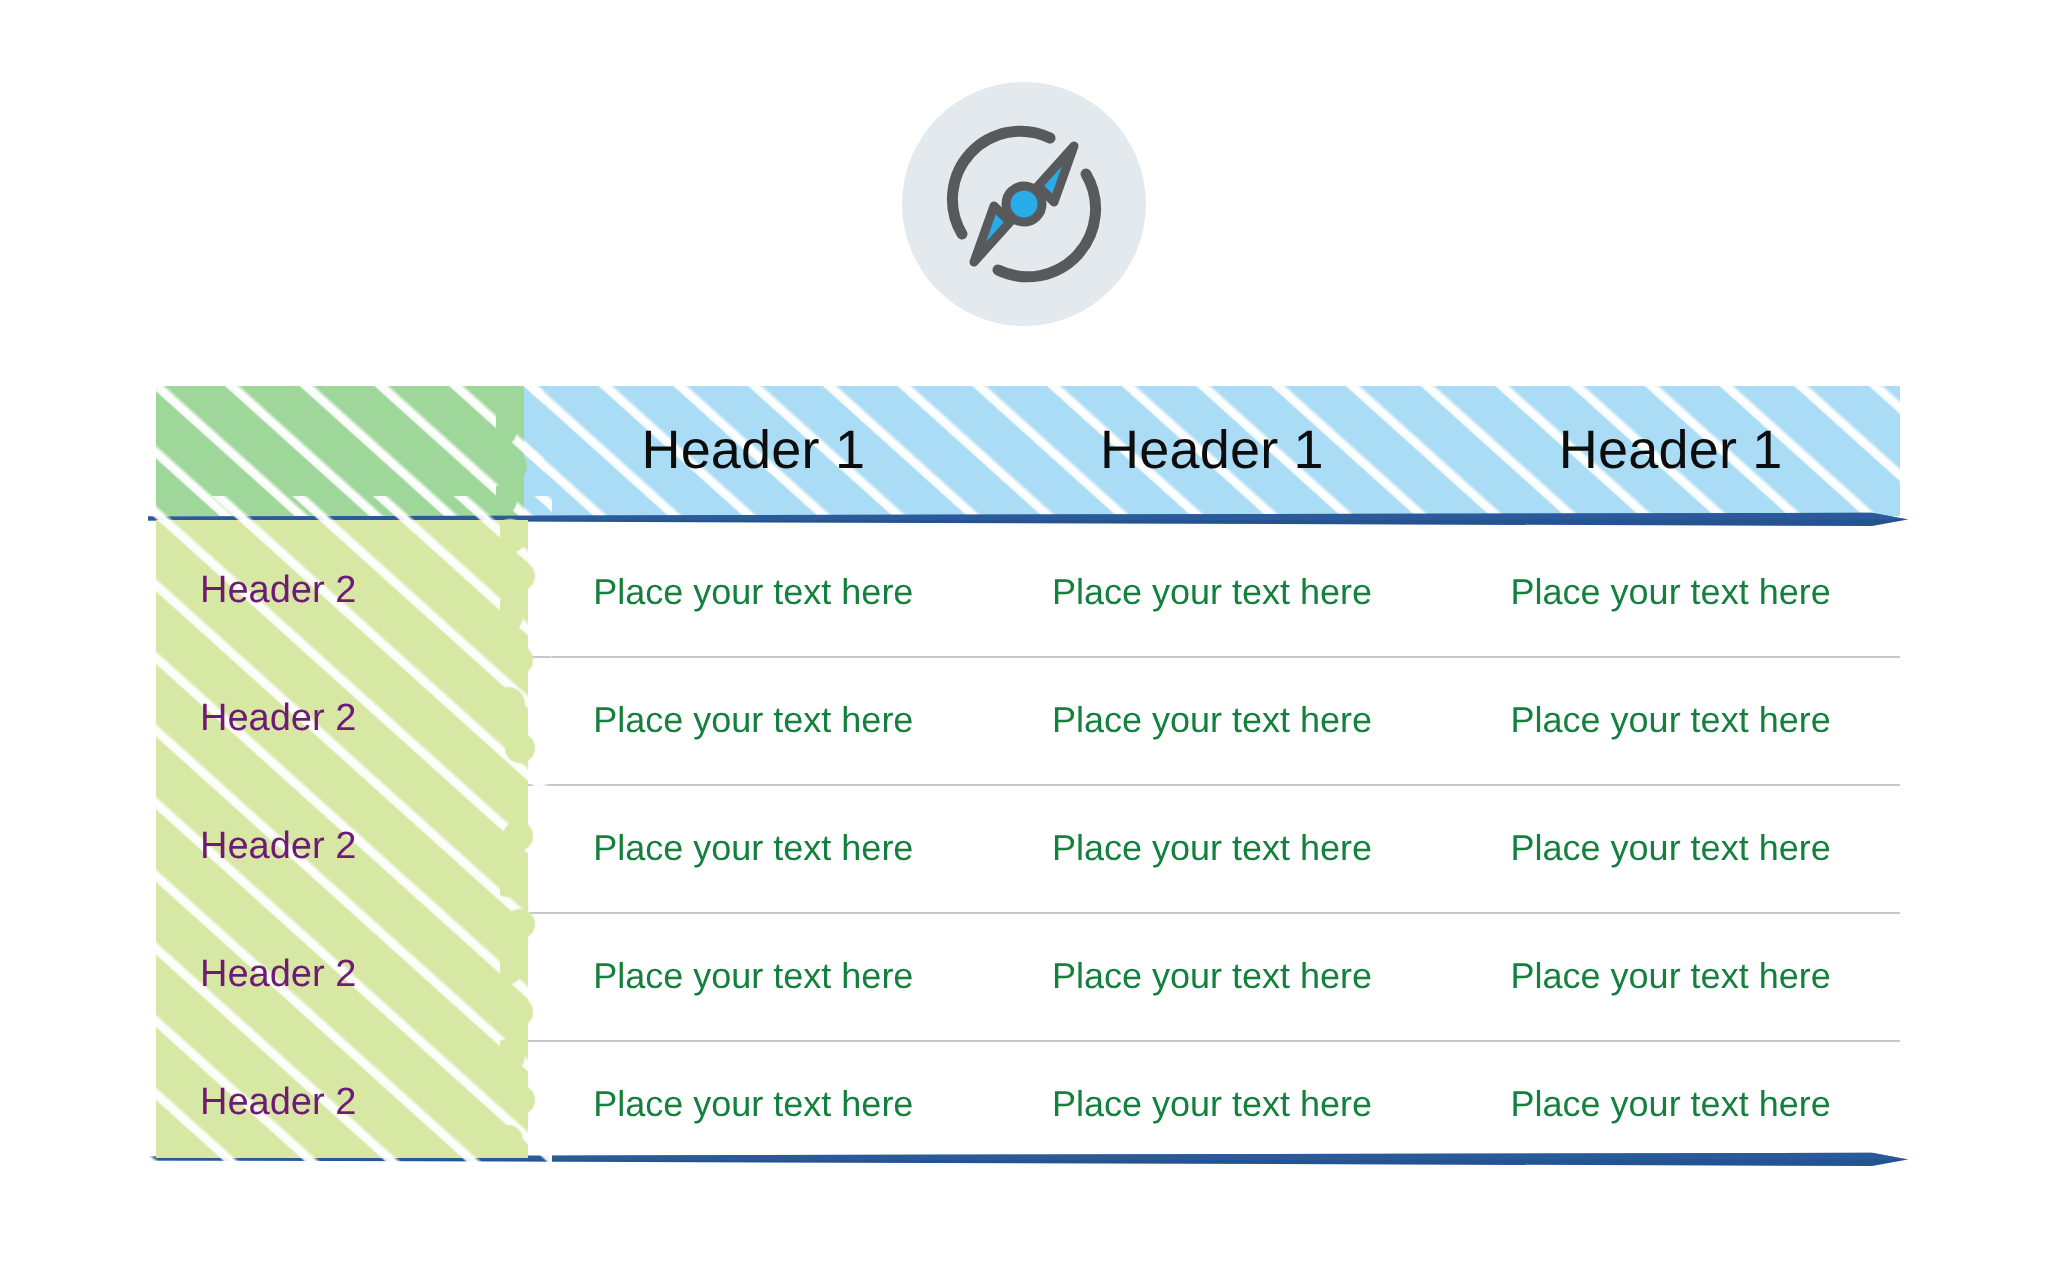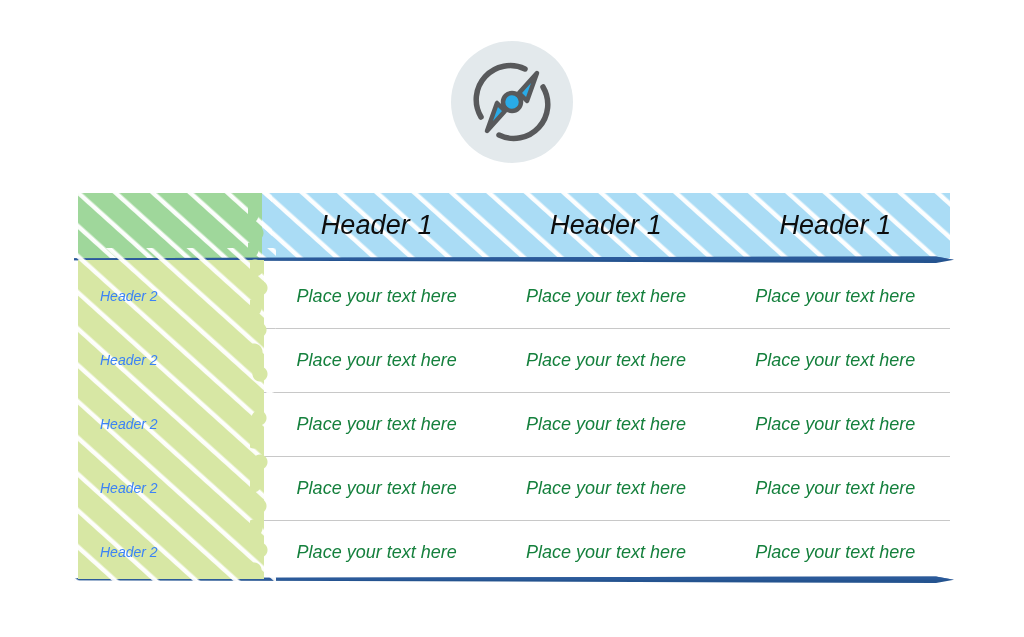--- a/index.html
+++ b/index.html
@@ -14,21 +14,21 @@
     position:absolute;left:451px;top:41px;width:122px;height:122px;
   }
   .icon-circle{
     position:absolute;inset:0;border-radius:50%;
     background:#e3e9ec;
   }
   .icon-svg{position:absolute;left:0;top:0;}
 
   
   .table{
-    position:absolute;left:78px;top:193px;width:872px;height:392px;font-style:italic;
+    position:absolute;left:78px;top:193px;width:872px;height:392px;
   }
 
   
   .hdr-band{
     position:absolute;left:0;top:0;width:872px;height:65px;
     overflow:hidden;
   }
   .hdr-blue{
     position:absolute;left:0;top:0;width:872px;height:65px;
     background:#aadcf5;
@@ -84,21 +84,21 @@
     position:relative;height:64px;display:flex;align-items:center;
   }
   .row + .row .divider{
     position:absolute;left:184px;top:0;width:688px;height:1px;
     background:#c8c8c8;
   }
   .cell-head{
     flex:0 0 184px;width:184px;height:64px;
     display:flex;align-items:center;
     padding-left:22px;box-sizing:border-box;
-    font-size:14px;color:#3b82f6;position:relative;z-index:2;
+    font-size:19px;color:#701a75;position:relative;z-index:2;
   }
   .cell-body{
     flex:1 1 0;text-align:center;
     font-size:18px;color:#15803d;position:relative;z-index:2;
   }
 
   
   .green-col{
     position:absolute;left:0;top:-4px;width:186px;height:319px;
     background:#d7e7a4;overflow:visible;

